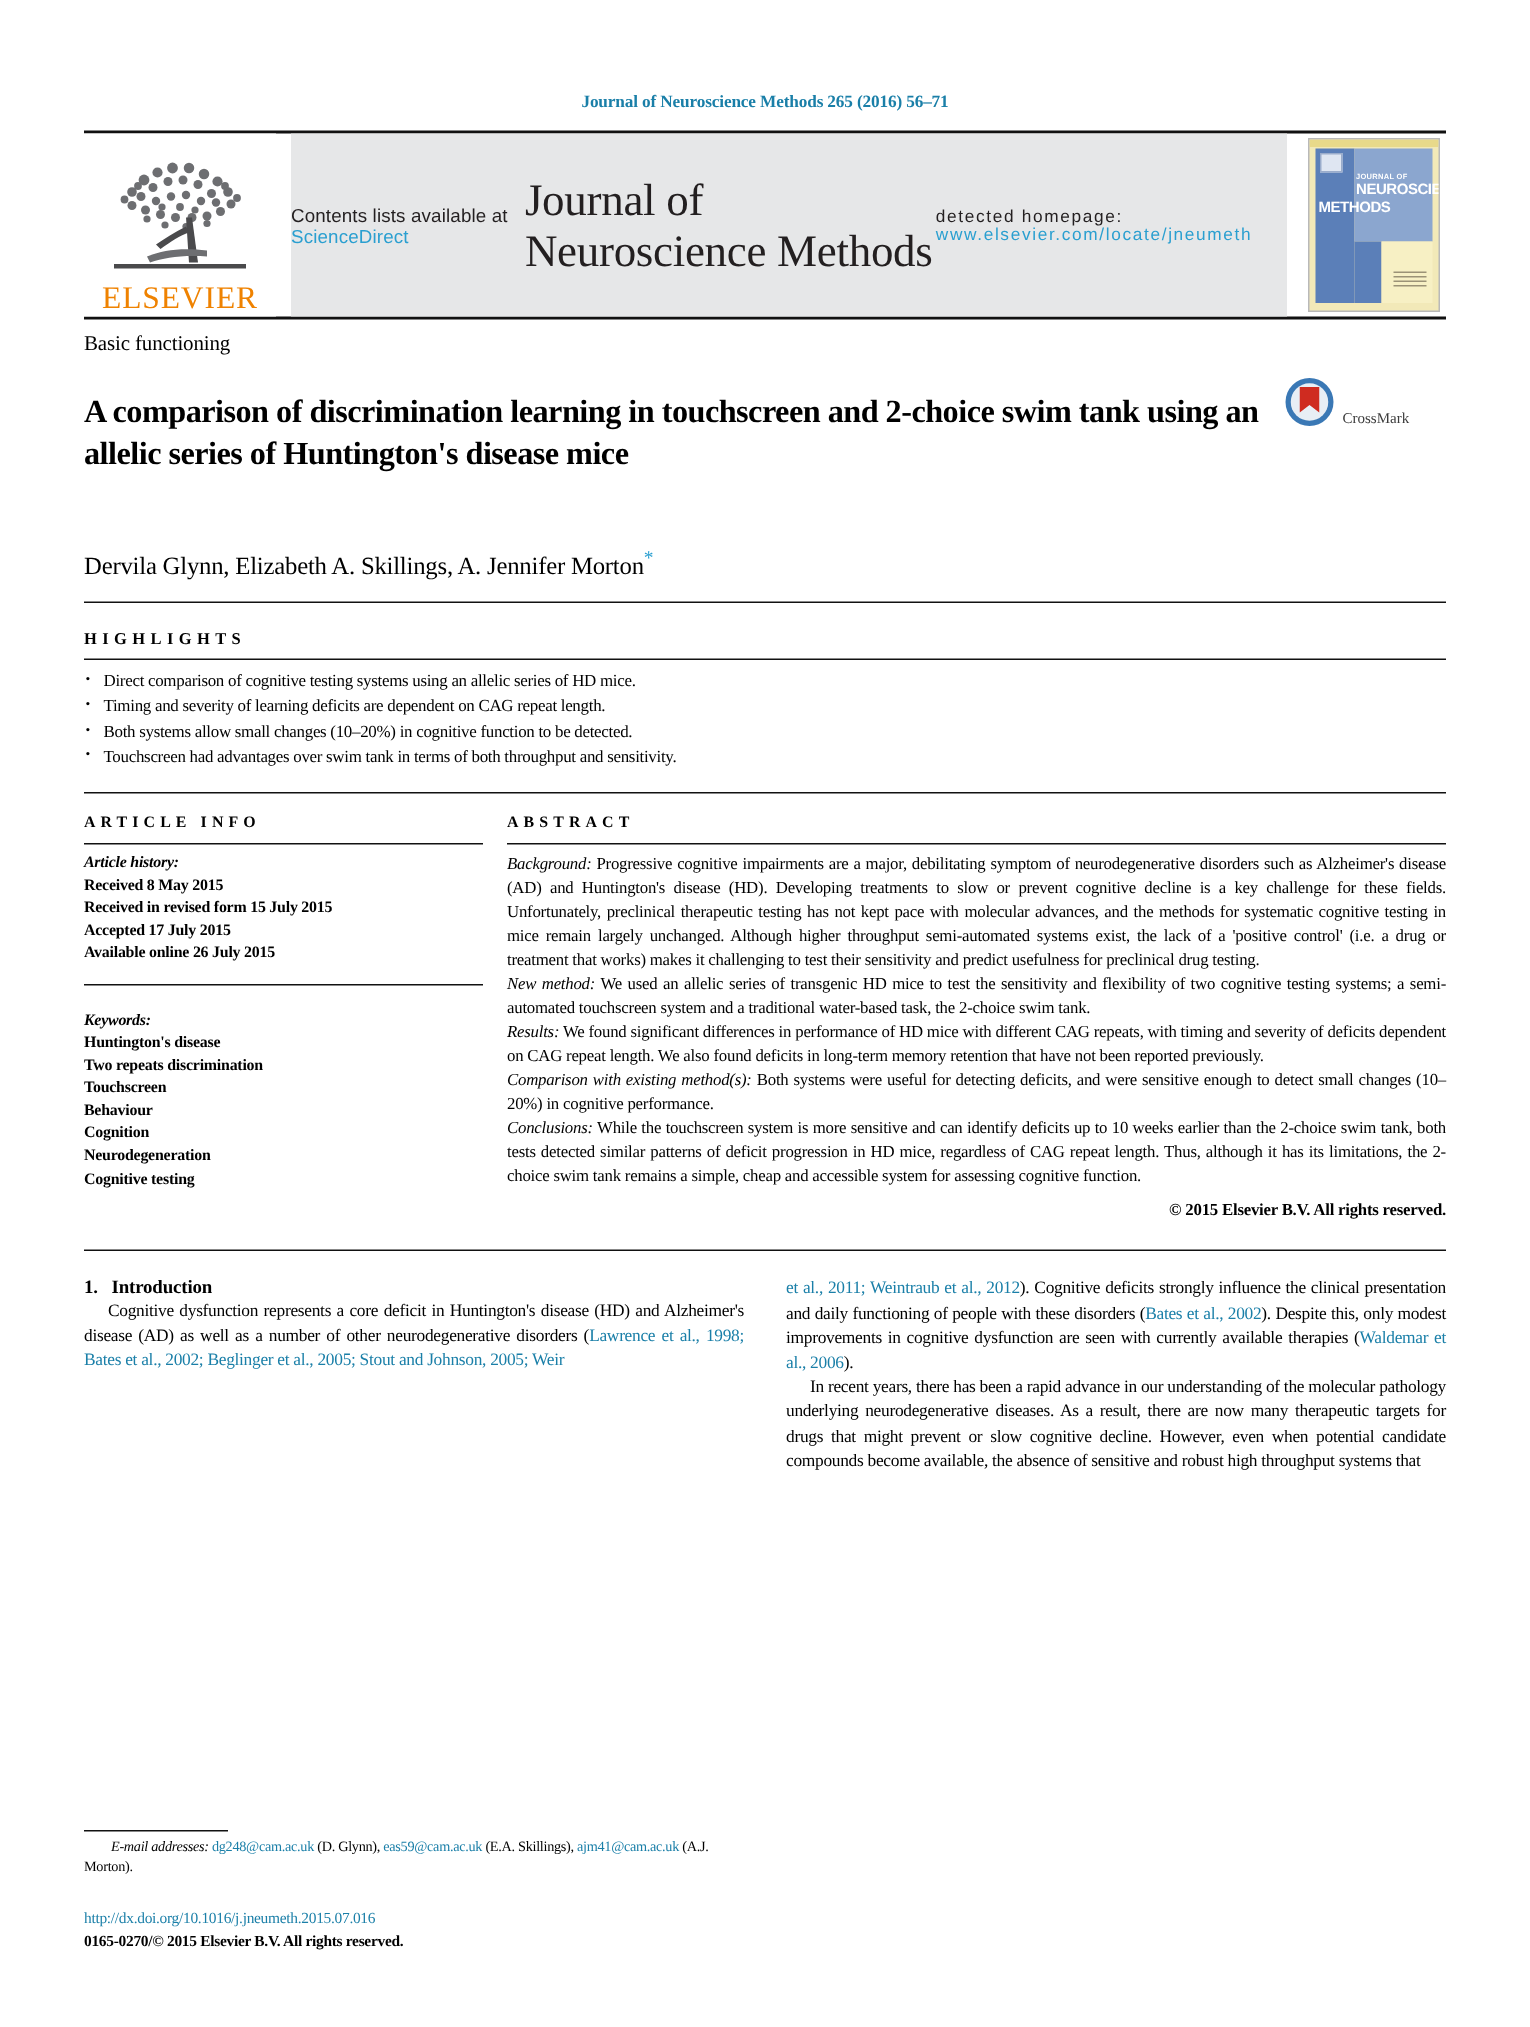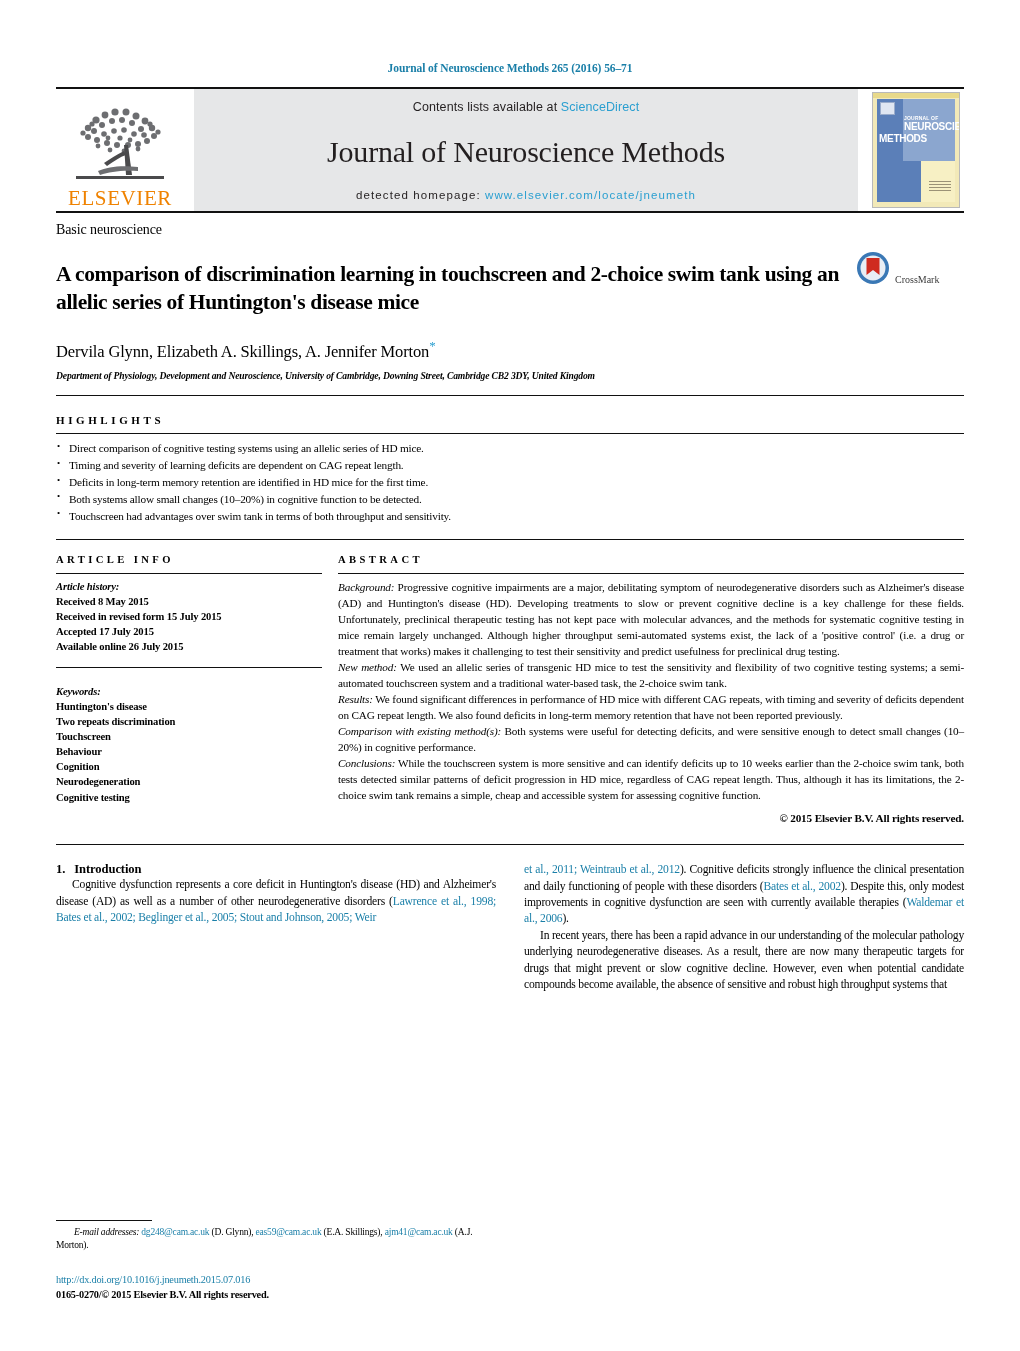--- a/index.html
+++ b/index.html
@@ -49,21 +49,21 @@
     color: #ef8200;
     font-size: 21px;
     letter-spacing: 0.6px;
     line-height: 1;
     margin-top: 1px;
   }
   .masthead-center {
     flex: 1 1 auto;
     background: #e6e7e8;
     display: flex;
-    flex-direction: column;
+    flex-direction: row;
     align-items: center;
     justify-content: space-between;
     padding: 11px 0 10px 0;
     margin: 0 10px;
   }
   .contents-line {
     font-family: "Liberation Sans", sans-serif;
     font-size: 12.5px;
     color: #231f20;
     letter-spacing: 0.1px;
@@ -131,21 +131,21 @@
     flex: 0 0 108px;
     display: flex;
     align-items: flex-end;
     gap: 5px;
     padding-top: 4px;
   }
   .cm-badge { width: 34px; height: 34px; position: relative; }
   .cm-word { font-family:"Liberation Serif",serif; font-size:10px; color:#3b3b3b; }
   .authors {
     font-size: 16.5px;
-    margin-top: 6px;
+    margin-top: 32px;
     letter-spacing: -0.15px;
   }
   .authors .star { color: #2a9fd0; font-size: 13px; vertical-align: super; }
   .affil {
     font-size: 9.6px;
     font-style: italic;
     font-weight: bold;
     margin-top: 9px;
     letter-spacing: -0.15px;
   }
@@ -314,51 +314,49 @@
             <i></i>
             <i></i>
             <i></i>
           </div>
       </div>
     </div>
   </div>
 
   <div class="rule-thick"></div>
 
-  <div class="basic-neuro">Basic neuroscience</div>
+  <div class="basic-neuro">Basic functioning</div>
 
   <div class="title-row">
     <h1 class="art-title">A comparison of discrimination learning in touchscreen and 2-choice swim tank using an allelic series of Huntington's disease mice</h1>
     <div class="crossmark">
       <span class="cm-badge">
         <svg width="34" height="34" viewBox="0 0 34 34">
           <circle cx="17" cy="17" r="16" fill="#3a78b5"></circle>
           <circle cx="17" cy="17" r="12.5" fill="#e8eef5"></circle>
           <path d="M10.5 7 H23.5 V24 L17 19 L10.5 24 Z" fill="#cf2b20"></path>
         </svg>
       </span>
       <span class="cm-word">CrossMark</span>
     </div>
   </div>
 
   <div class="authors">
     <span>Dervila Glynn, Elizabeth A. Skillings, A. Jennifer Morton</span><span class="star">*</span>
   </div>
 
-  <div class="affil">Department of Physiology, Development and Neuroscience, University of Cambridge, Downing Street, Cambridge CB2 3DY, United Kingdom</div>
 
   <div class="rule-thin" style="margin-top:14px;"></div>
 
   <div class="hl-wrap">
     <div class="hl-head">HIGHLIGHTS</div>
     <div class="rule-thin"></div>
     <ul class="hl-list">
       <li>Direct comparison of cognitive testing systems using an allelic series of HD mice.</li>
       <li>Timing and severity of learning deficits are dependent on CAG repeat length.</li>
-      <li>Deficits in long-term memory retention are identified in HD mice for the first time.</li>
       <li>Both systems allow small changes (10–20%) in cognitive function to be detected.</li>
       <li>Touchscreen had advantages over swim tank in terms of both throughput and sensitivity.</li>
     </ul>
   </div>
 
   <div class="rule-thin" style="margin-top:14px;"></div>
 
   <div class="two-col">
 
     <div class="col-info">

